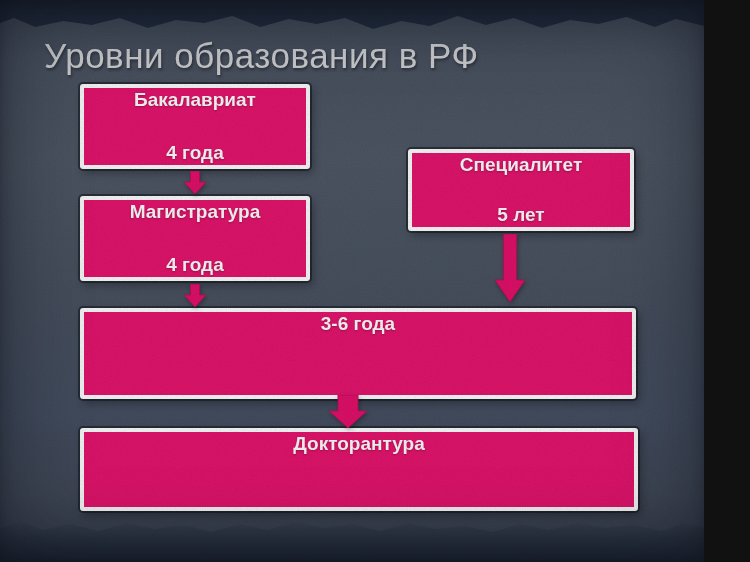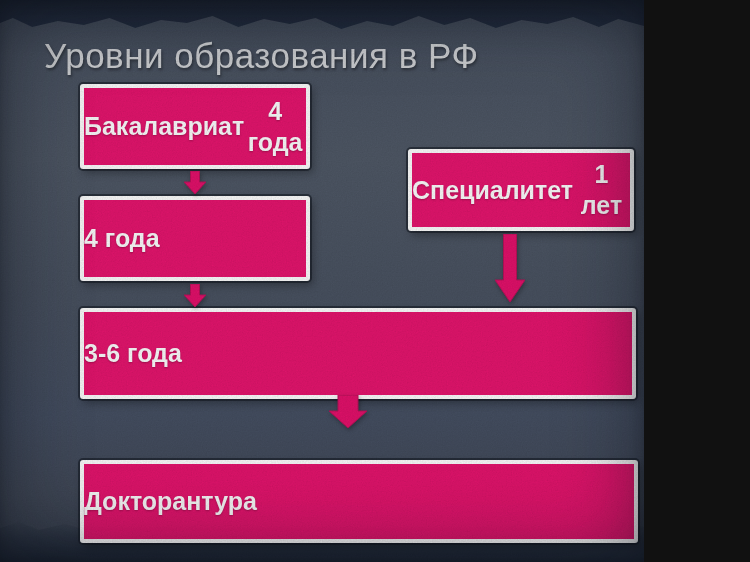--- a/index.html
+++ b/index.html
@@ -1,17 +1,17 @@
 <!DOCTYPE html>
 <html><head>
 <meta charset="utf-8">
 <style>
   html,body { margin:0; padding:0; background:#111; }
   .slide {
-    position:relative; width:644px; height:562px; overflow:hidden;
+    position:relative; width:704px; height:562px; overflow:hidden;
     font-family:"Liberation Sans","DejaVu Sans",sans-serif;
     background:linear-gradient(180deg,#3f4856 0%,#4b5463 10%,#505967 28%,#4a5362 52%,#465063 74%,#424a59 88%,#353d4b 100%);
   }
   .band-top {
     position:absolute; top:0; left:0; right:0; height:32px;
     background:linear-gradient(180deg,#1c2432 0%,#232e42 100%);
     clip-path:polygon(0% 0%,100% 0%,100% 26px,96% 19px,93% 27px,89% 17px,85% 24px,81% 20px,77% 28px,73% 18px,69% 25px,65% 16px,61% 26px,57% 21px,53% 29px,49% 18px,45% 24px,41% 19px,37% 27px,33% 16px,29% 23px,25% 20px,21% 28px,17% 18px,13% 25px,9% 21px,5% 27px,2% 18px,0% 23px);
   }
   .band-bottom {
     position:absolute; bottom:0; left:0; right:0; height:44px;
@@ -23,29 +23,29 @@
     box-shadow:inset 0 0 80px rgba(12,16,26,.55), inset 0 0 14px rgba(12,16,26,.35); }
   .title {
     position:absolute; left:44px; top:36px; margin:0;
     font-size:35px; font-weight:400; color:#d5d7da; letter-spacing:.5px;
     text-shadow:1px 2px 3px rgba(0,0,0,.4);
   }
   .node {
     position:absolute; box-sizing:border-box;
     background:#e7156f; border:4px solid #ffffff; border-radius:3px;
     box-shadow:0 0 0 2px rgba(16,21,31,.55), 3px 4px 8px rgba(0,0,0,.32);
-    display:flex; align-items:center; justify-content:flex-start;
-    color:#ffffff; font-weight:bold; font-size:25px; line-height:1.24;
+    display:flex; flex-direction:column; align-items:center; justify-content:space-between;
+    color:#ffffff; font-weight:bold; font-size:19px; line-height:1.24;
     text-align:center; text-shadow:0 1px 2px rgba(0,0,0,.25);
   }
   .n-bachelor     { left:80px;  top:84px;  width:230px; height:85px; }
   .n-master       { left:80px;  top:196px; width:230px; height:85px; }
   .n-specialist   { left:408px; top:149px; width:226px; height:82px; }
   .n-postgraduate { left:80px;  top:308px; width:556px; height:91px; }
-  .n-doctoral     { left:80px;  top:428px; width:558px; height:83px;margin-top:32px; }
+  .n-doctoral     { left:80px;  top:428px; width:558px; height:83px; }
   .arrow { position:absolute; filter:drop-shadow(1px 2px 2px rgba(0,0,0,.3)); }
   .a1 { left:184px; top:171px; }
   .a2 { left:184px; top:284px; }
   .a3 { left:495px; top:234px; }
   .a4 { left:329px; top:395px; }
 </style>
 </head>
 <body>
 
 <div class="slide">
@@ -54,26 +54,27 @@
   <div class="band-bottom"></div>
 
   <h1 class="title">Уровни образования в РФ</h1>
 
   <div class="node n-bachelor">
     <div>Бакалавриат</div>
     <div>4 года</div>
   </div>
 
   <div class="node n-master">
+    <div>Магистратура</div>
     <div>4 года</div>
   </div>
 
   <div class="node n-specialist">
     <div>Специалитет</div>
-    <div>1 лет</div>
+    <div>5 лет</div>
   </div>
 
   <div class="node n-postgraduate">
     <div>3-6 года</div>
   </div>
 
   <div class="node n-doctoral">
     <div>Докторантура</div>
   </div>
 

